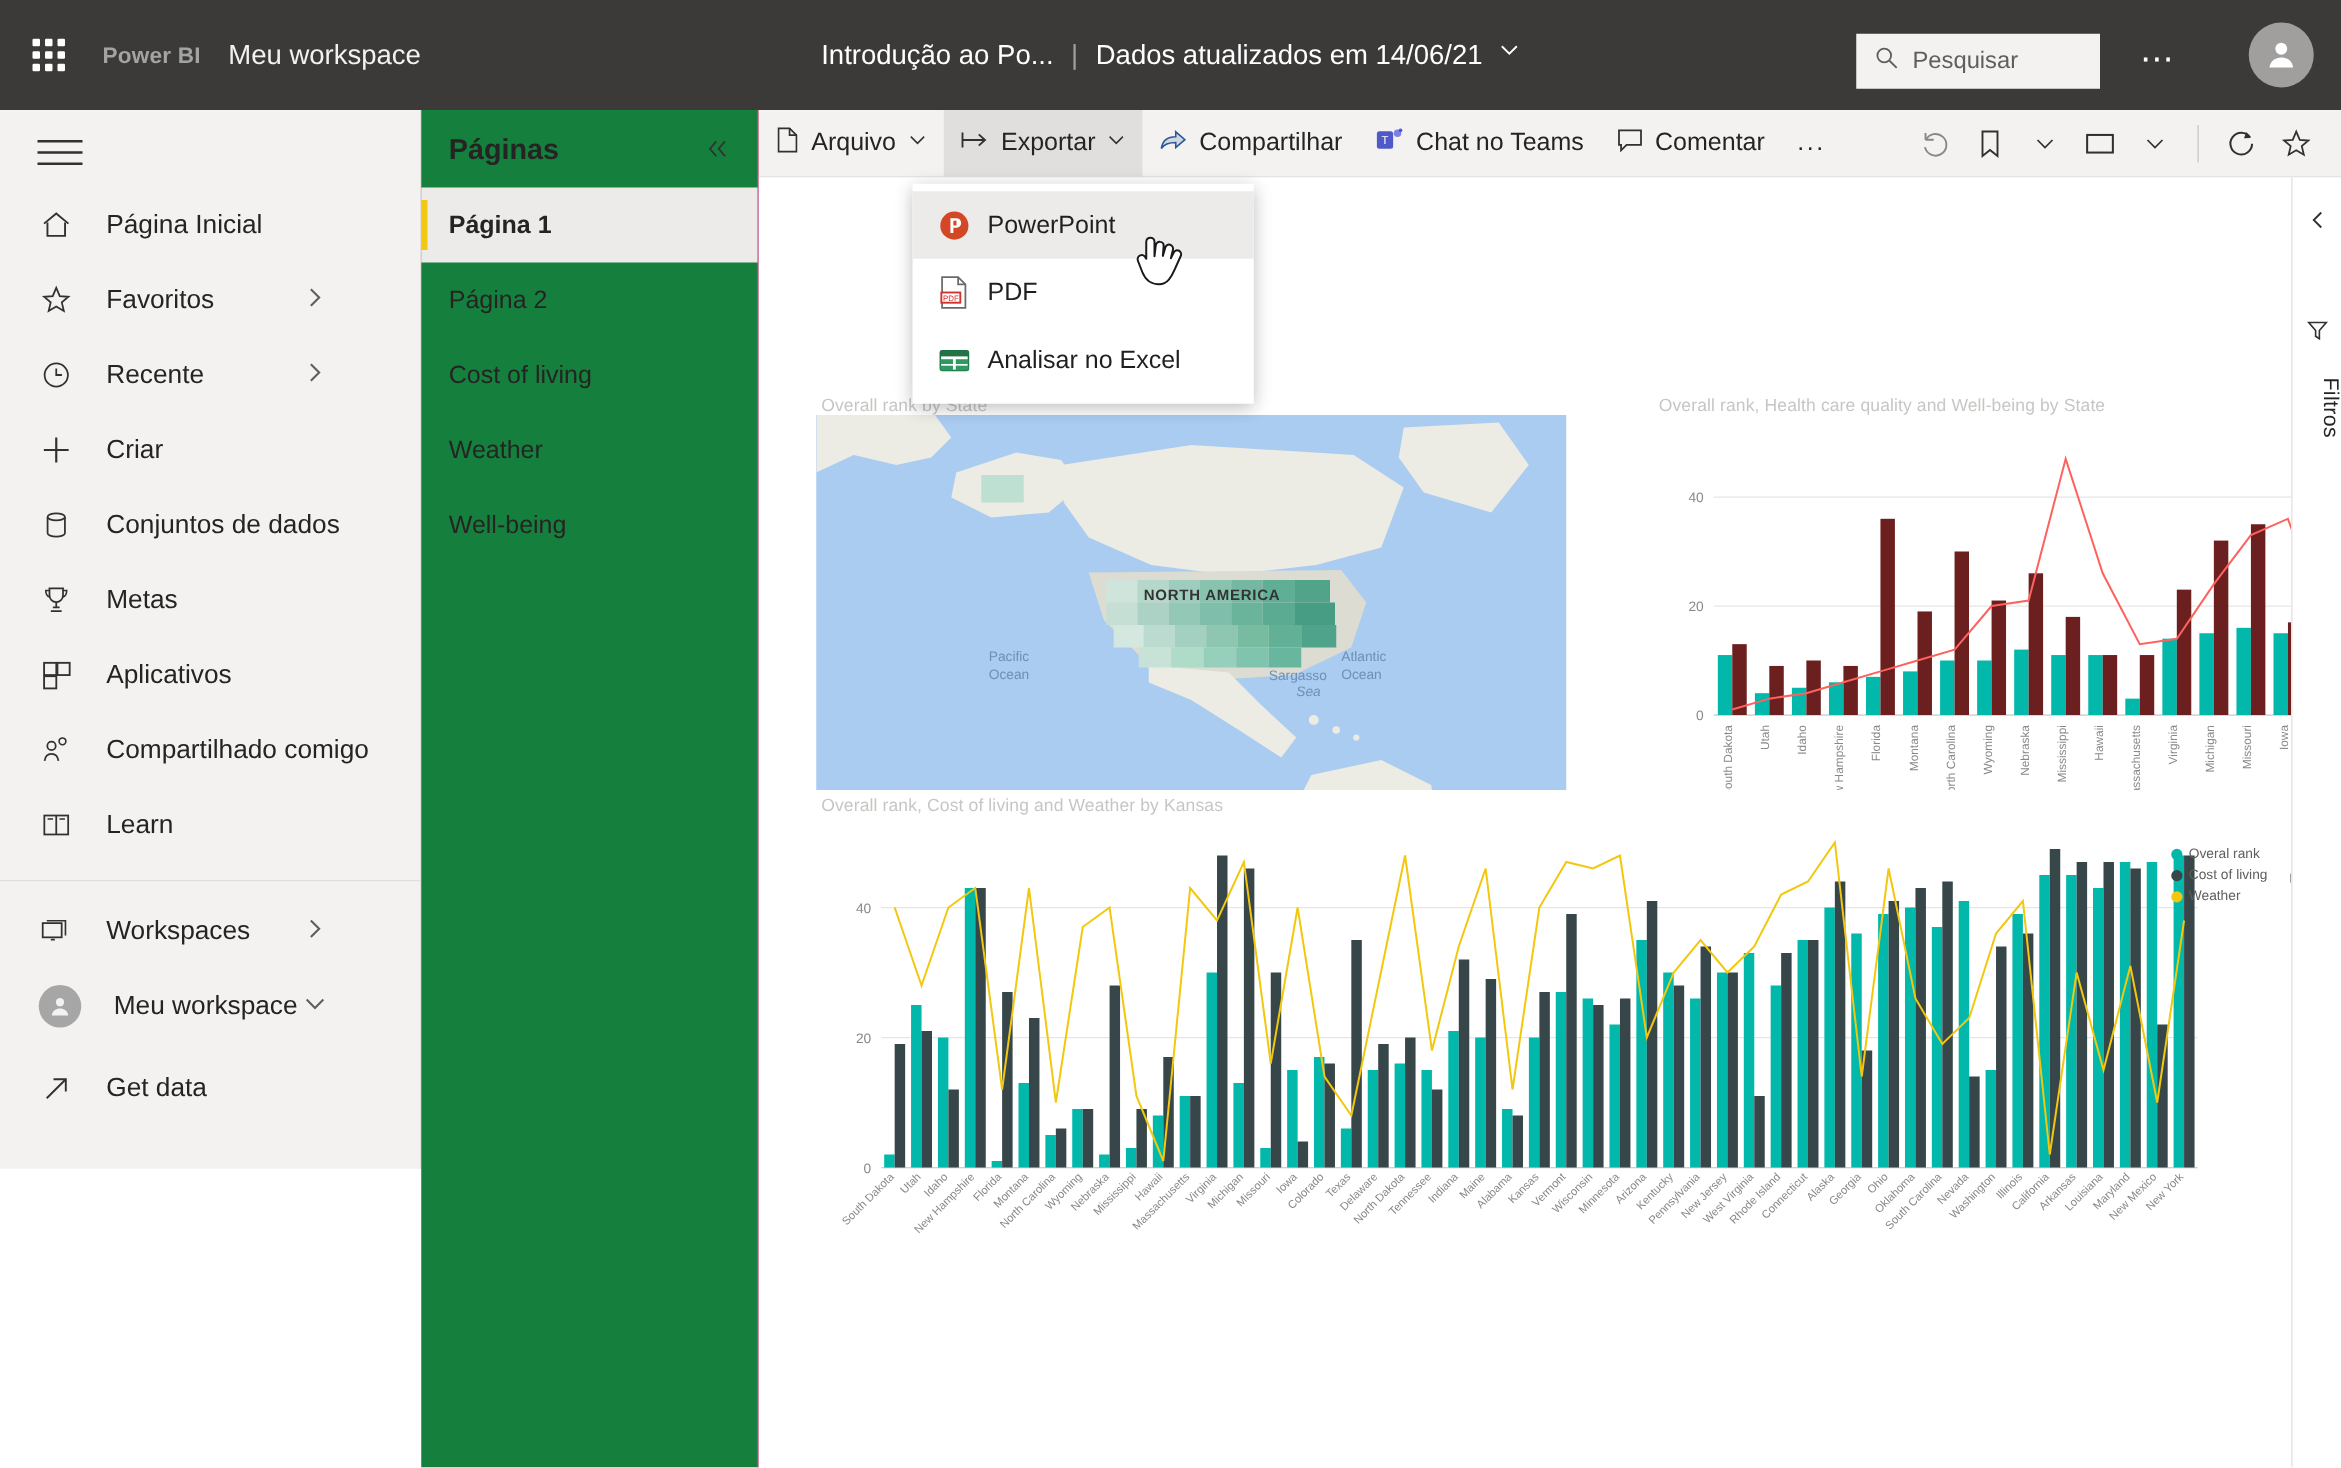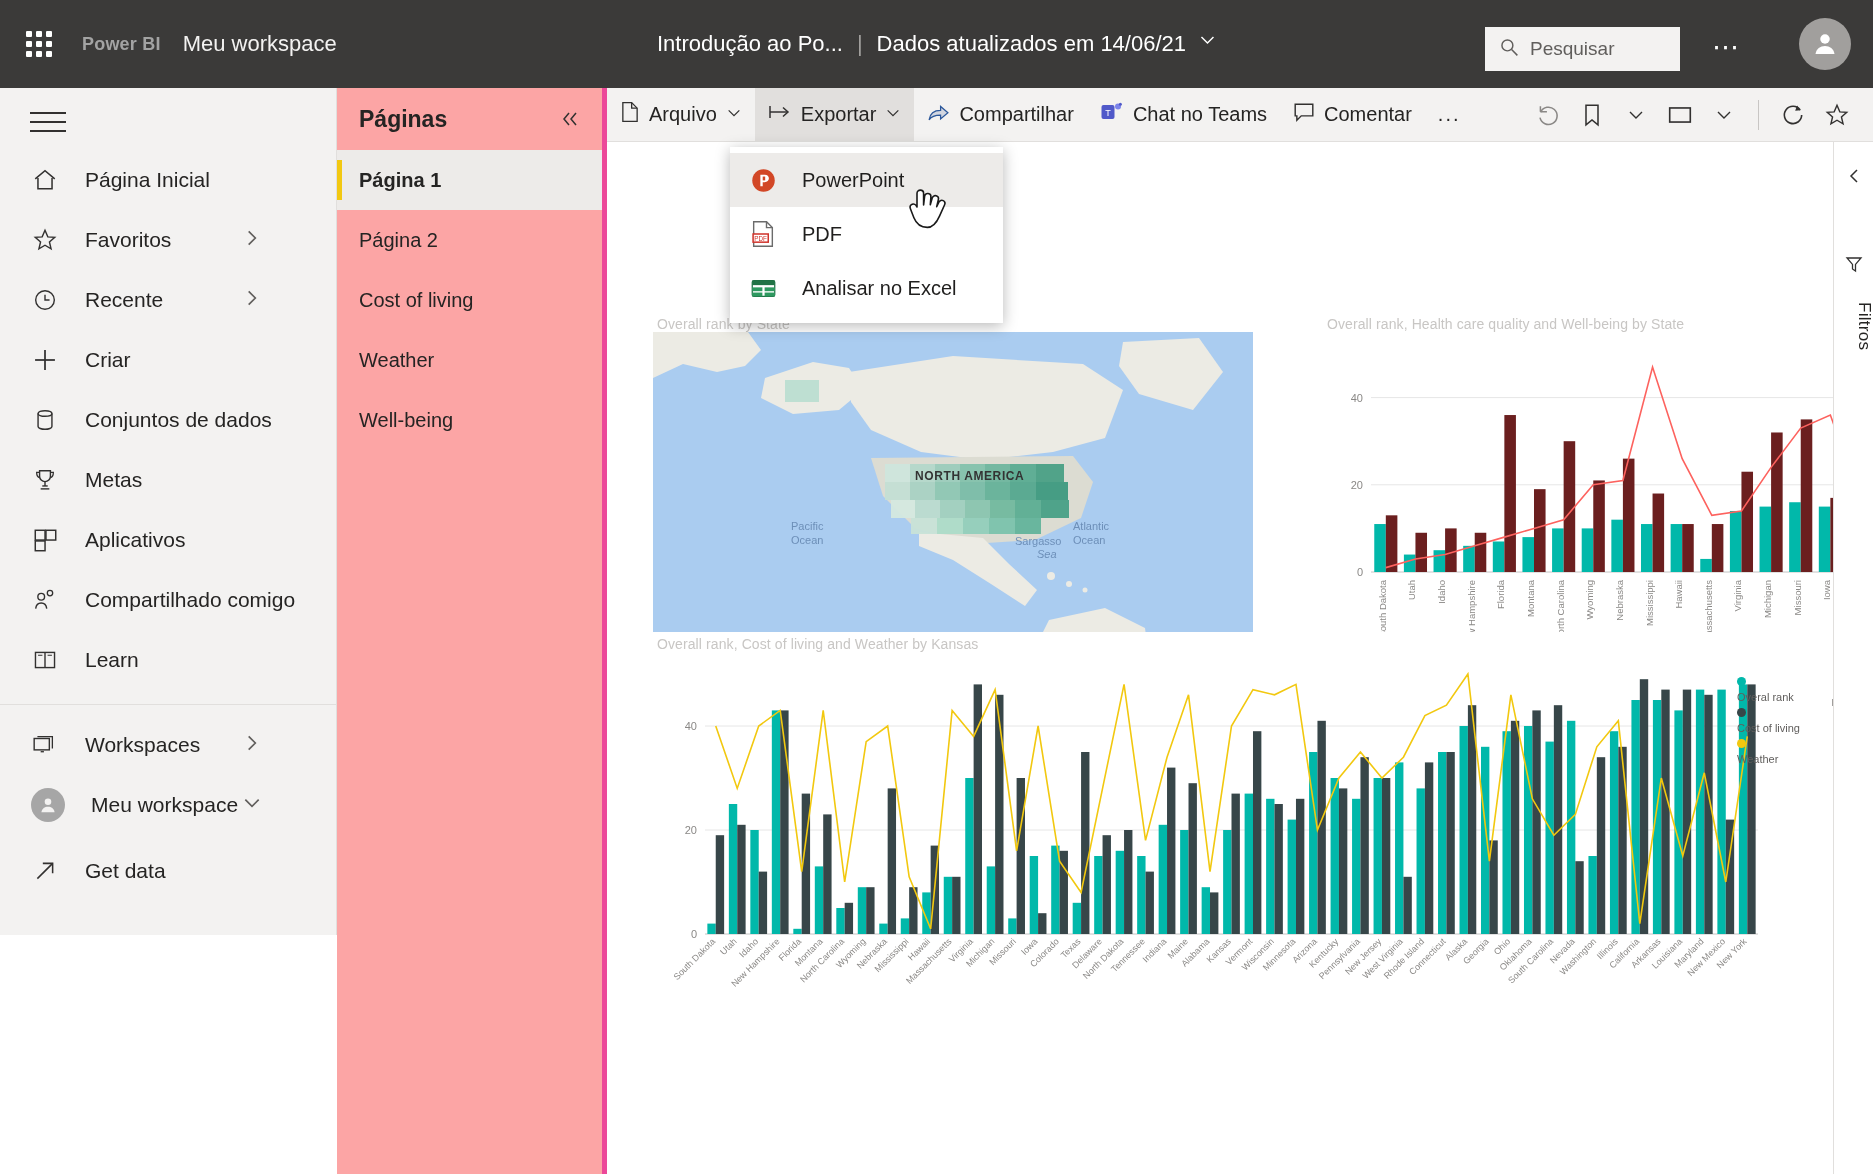--- a/index.html
+++ b/index.html
@@ -70,21 +70,21 @@
   .nav-chev { position: absolute; right: 74px; color: #605e5c; }
   .nav-divider { height: 1px; background: #e1dfdd; margin: 14px 0 10px 0; }
   .nav-item.avatar-row .nav-ico { width: 36px; flex: 0 0 36px; }
   .ws-avatar { width: 34px; height: 34px; border-radius: 50%; background: #a6a6a6;
                display: flex; align-items: center; justify-content: center; }
   .getdata { position: absolute; bottom: 34px; left: 0; width: 100%; }
 
   
   .pages-panel {
     position: absolute; left: 337px; top: 88px; width: 270px; height: 1086px;
-    background: #fca5a5; border-right: 5px solid #ec4899;
+    background: #15803d; border-right: 1px solid #ec4899;
   }
   .pages-head {
     height: 62px; display: flex; align-items: center; padding: 0 0 0 22px;
     font-size: 23px; font-weight: bold; color: #252423; position: relative;
   }
   .collapse-btn {
     position: absolute; right: 14px; top: 14px; width: 34px; height: 34px;
     display: flex; align-items: center; justify-content: center; cursor: pointer;
     color: #323130; font-size: 20px;
   }
@@ -116,21 +116,21 @@
   }
   .tb-vsep { width: 1px; height: 30px; background: #c8c6c4; margin: 0 12px; }
 
   
   .export-menu {
     position: absolute; left: 730px; top: 147px; width: 273px;
     background: #ffffff; box-shadow: 0 3px 14px rgba(0,0,0,.28); z-index: 60;
     padding: 6px 0 8px 0;
   }
   .menu-item {
-    height: 54px; display: flex; align-items: center; gap: 24px;
+    height: 54px; display: flex; align-items: center; gap: 12px;
     padding: 0 18px; font-size: 20px; color: #201f1e; cursor: pointer;
   }
   .menu-item.hover { background: #edebe9; }
   .menu-ico { width: 30px; height: 30px; display: flex; align-items: center; justify-content: center; }
   .cursor-hand { position: absolute; left: 905px; top: 183px; z-index: 70; pointer-events: none; }
 
   
   .canvas {
     position: absolute; left: 607px; top: 142px; right: 40px; bottom: 0;
     background: #ffffff; overflow: hidden;
@@ -150,21 +150,21 @@
   }
   .map-attr { position: absolute; right: 6px; bottom: 7px; font-size: 10px; color: #4a4a4a; }
   .map-attr u { cursor: pointer; }
   .map-label { position: absolute; font-size: 11px; color: #5b5b5b; }
   .map-label.bold { font-weight: bold; font-size: 12px; color: #333; letter-spacing: .6px; }
   .map-label.ocean { color: #6d8fb8; font-style: normal; }
 
   
   .chart-svg { display: block; }
   .legend { position: absolute; font-size: 11px; color: #605e5c; }
-  .legend-row { display: flex; align-items: flex-start; gap: 5px; margin-bottom: 5px; white-space: nowrap; flex-direction: column; }
+  .legend-row { display: flex; align-items: center; gap: 5px; margin-bottom: 5px; white-space: nowrap; }
   .legend-dot { width: 9px; height: 9px; border-radius: 50%; flex: 0 0 9px; }
 
   .chart-tr { left: 680px; top: 170px; width: 860px; height: 410px; }
   .chart-b  { left: 10px; top: 490px; width: 1215px; height: 430px; }
 
   .hscroll {
     position: absolute; height: 7px; background: #e1dfdd; border-radius: 4px;
   }
   .hscroll .thumb { height: 7px; background: #a19f9d; border-radius: 4px; }
 

